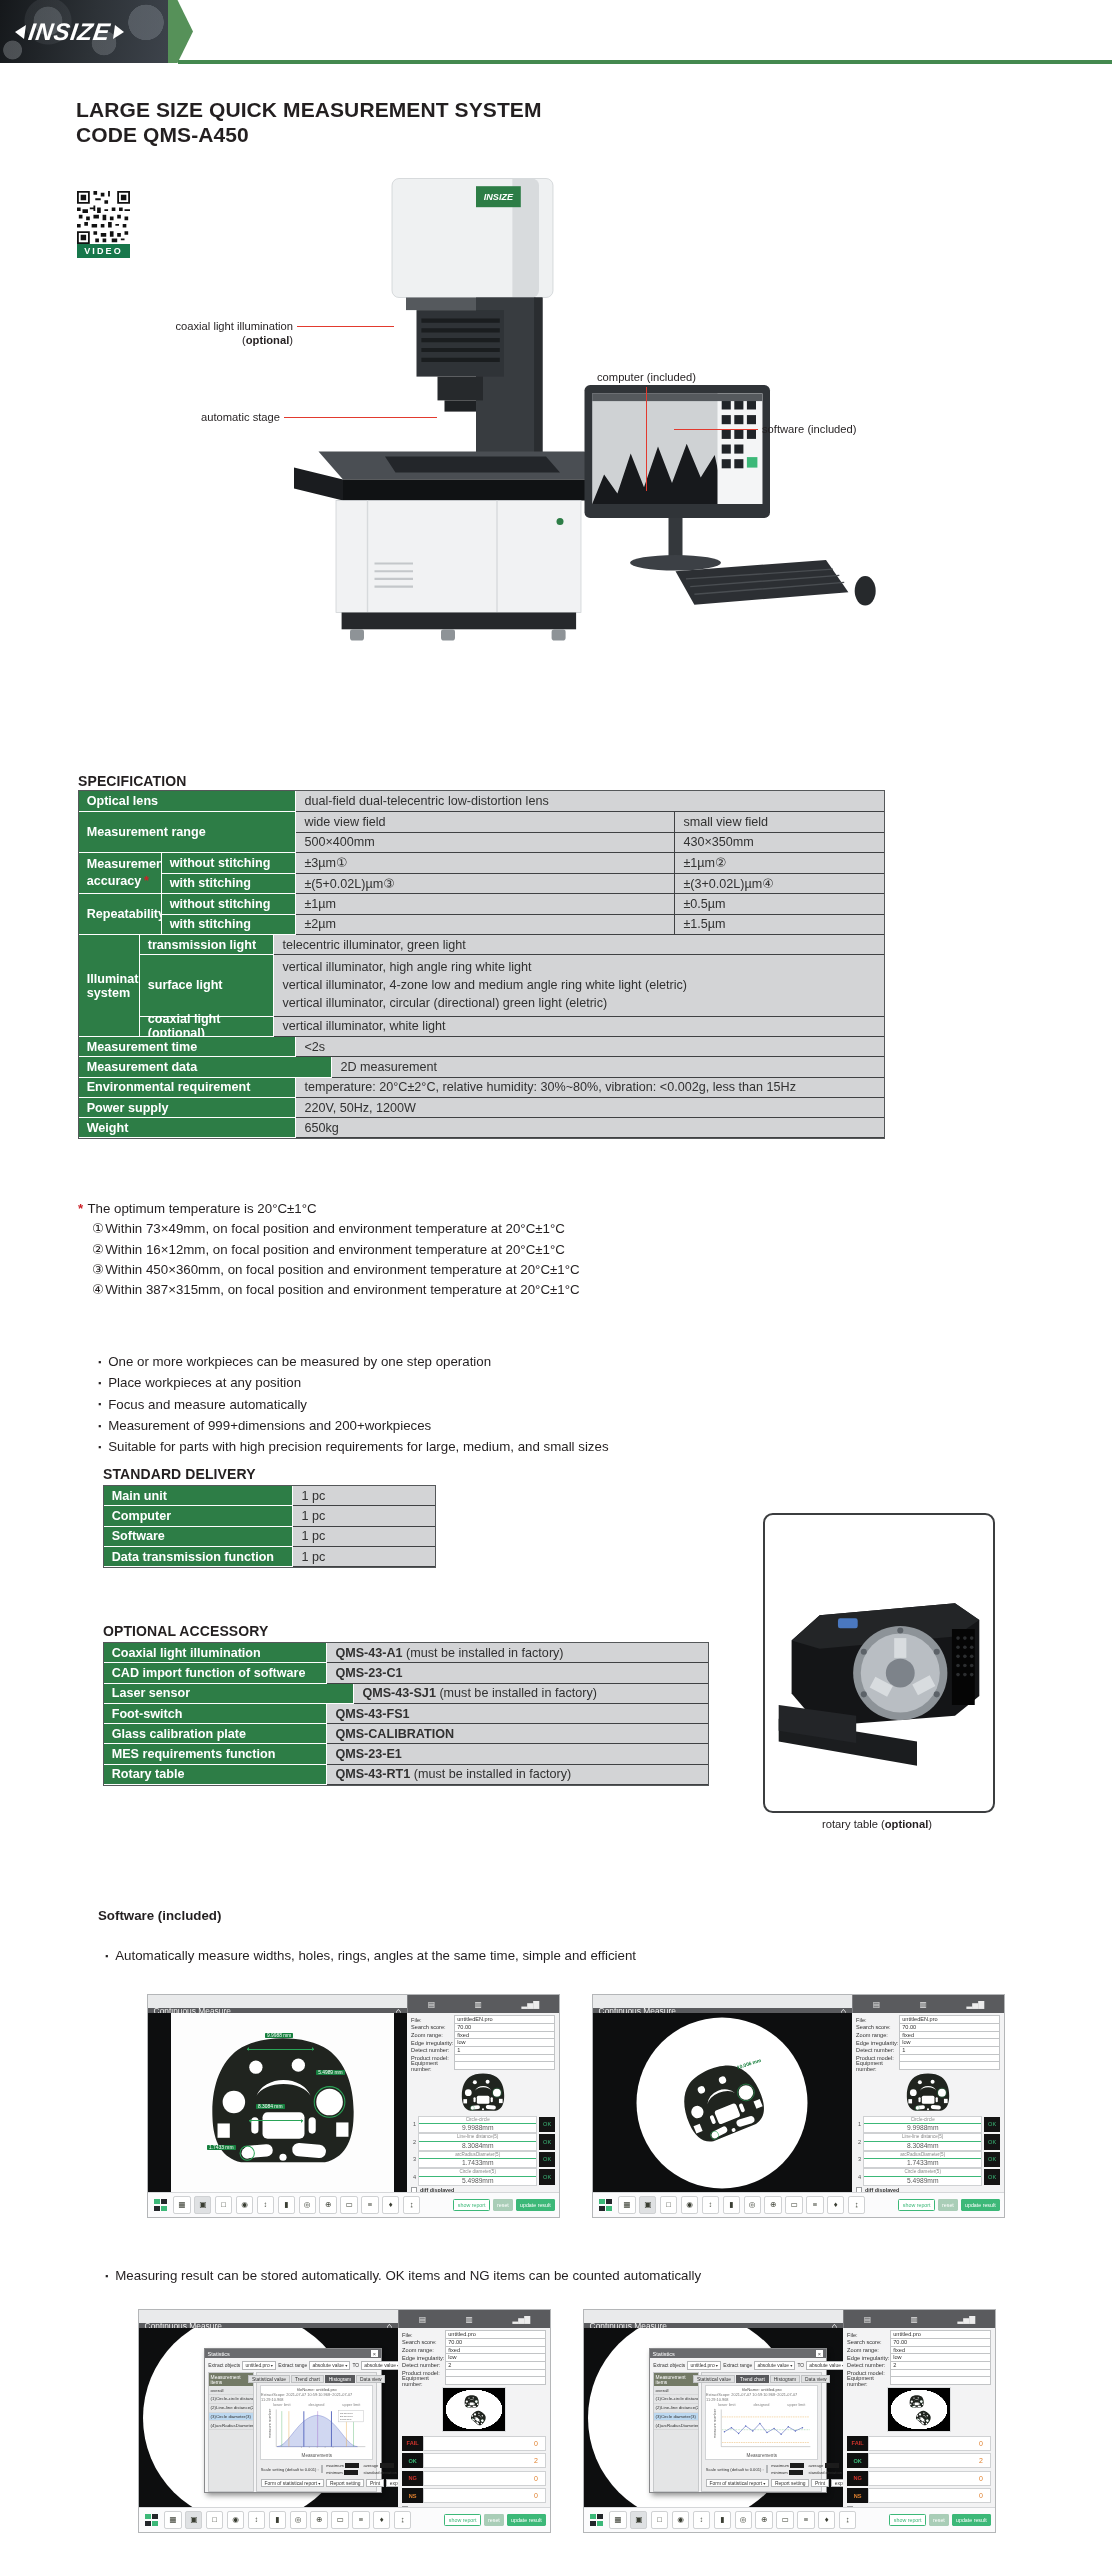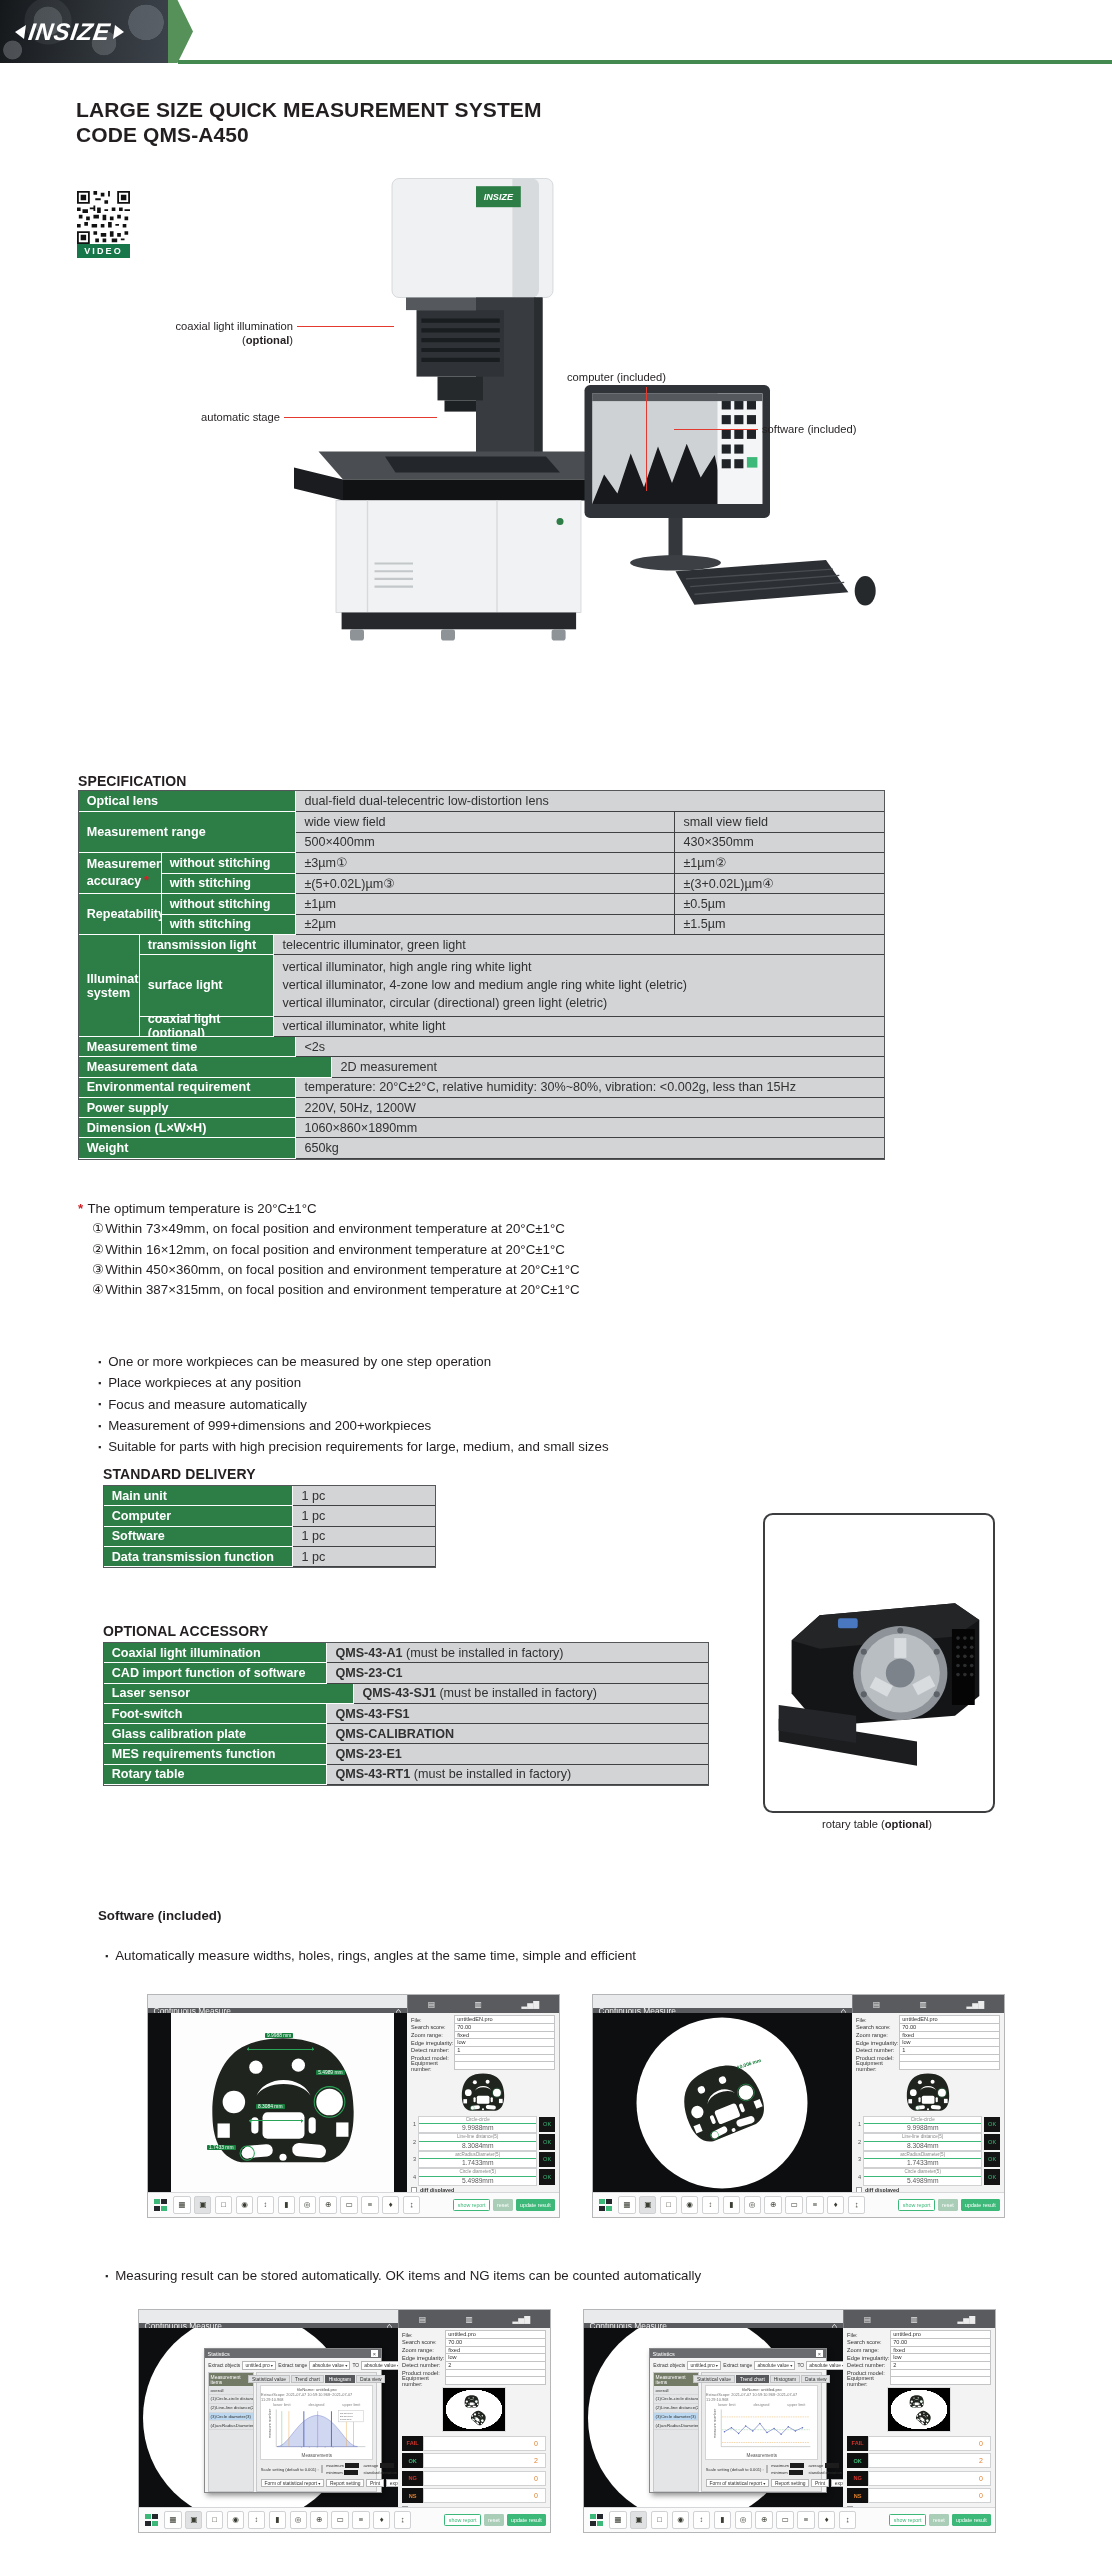--- a/index.html
+++ b/index.html
@@ -291,21 +291,21 @@
 
 <div class="callout right-al" style="left:133px;top:319px;width:160px">
   <div>coaxial light illumination</div>
   <div><span>(</span><span class="bold">optional</span><span>)</span></div>
 </div>
 <div class="red-line" style="left:297px;top:326px;width:97px;height:1.4px"></div>
 
 <div class="callout right-al" style="left:161px;top:410px;width:119px">automatic stage</div>
 <div class="red-line" style="left:284px;top:417px;width:153px;height:1.4px"></div>
 
-<div class="callout" style="left:567px;top:370px">computer (included)</div>
+<div class="callout" style="left:597px;top:370px">computer (included)</div>
 <div class="red-line" style="left:646px;top:387px;width:1.4px;height:104px"></div>
 
 <div class="callout" style="left:762px;top:422px">software (included)</div>
 <div class="red-line" style="left:674px;top:429px;width:84px;height:1.4px"></div>
 
 <div class="sec-h" style="left:78px;top:773px">SPECIFICATION</div>
 
 <div class="spec-table" style="left:78px;top:790px;width:805px">
 
   <div class="sp-row h30">
@@ -397,24 +397,20 @@
       <div class="sp-row h29">
         <div class="gcell" style="width:217px">Environmental requirement</div>
         <div class="vcell" style="flex:1">temperature: 20°C±2°C, relative humidity: 30%~80%, vibration: &lt;0.002g, less than 15Hz</div>
       </div>
 
       <div class="sp-row h29">
         <div class="gcell" style="width:217px">Power supply</div>
         <div class="vcell" style="flex:1">220V, 50Hz, 1200W</div>
       </div>
 
-      <div class="sp-row h29">
-        <div class="gcell" style="width:217px">Dimension (L×W×H)</div>
-        <div class="vcell" style="flex:1">1060×860×1890mm</div>
-      </div>
 
       <div class="sp-row h29">
         <div class="gcell" style="width:217px">Weight</div>
         <div class="vcell" style="flex:1">650kg</div>
       </div>
 
   </div>
 </div>
 
 <div class="footnotes">

